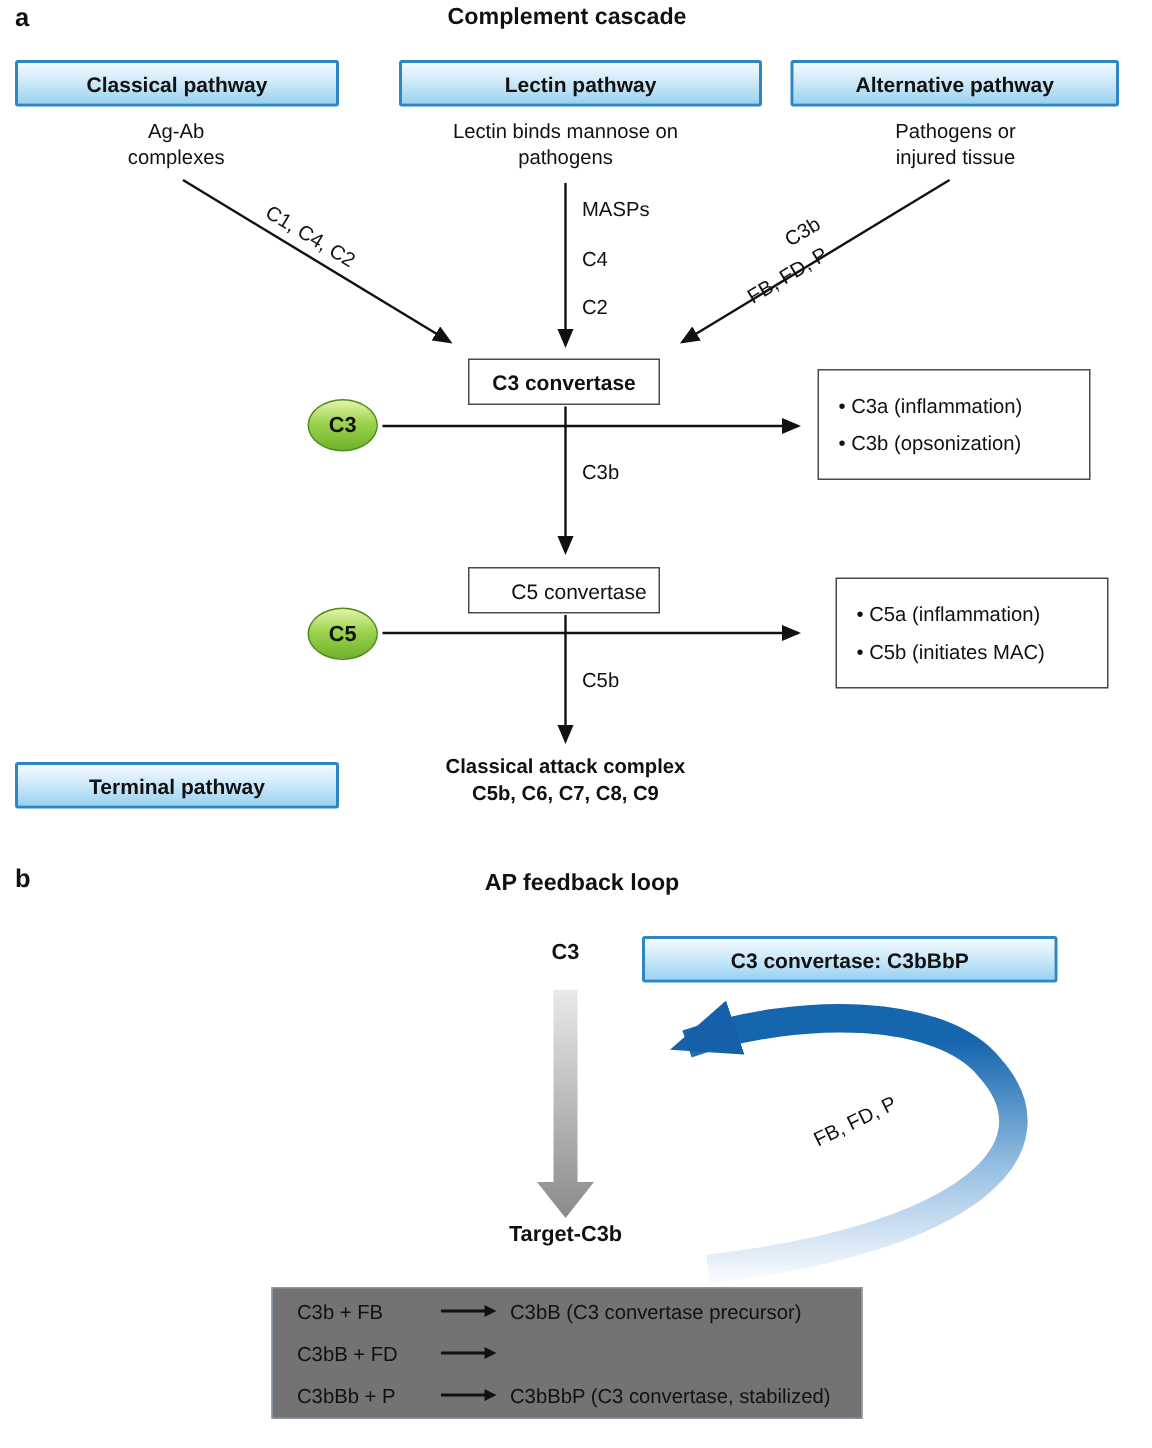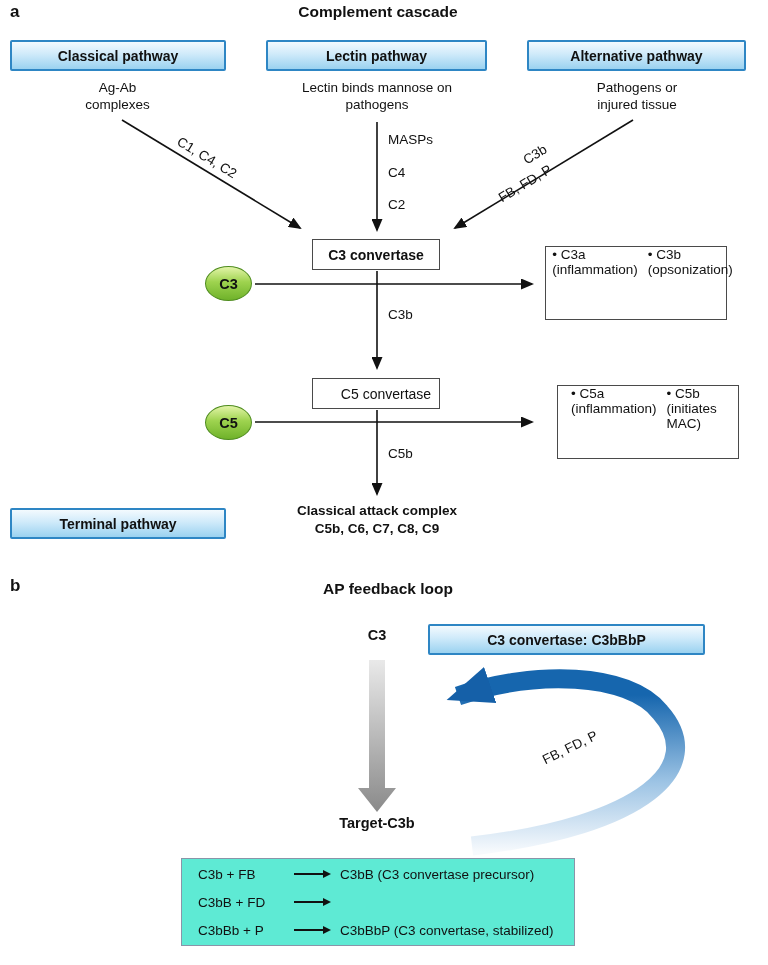--- a/index.html
+++ b/index.html
@@ -12,28 +12,28 @@
   .panel-label{font-size:17px;font-weight:bold;}
   .fig-title{font-size:15.5px;font-weight:bold;}
   .small{font-size:13.5px;line-height:17px;}
   .pathway-box{height:31px;box-sizing:border-box;border:2px solid #2e86c4;border-radius:2px;
     background:linear-gradient(180deg,#f3fafe 0%,#cfeafa 45%,#9bd2f0 100%);
     display:flex;align-items:center;justify-content:center;
     font-weight:bold;font-size:14px;color:#111;}
   .conv-box{height:31px;box-sizing:border-box;border:1.4px solid #4a4a4a;background:#fff;
     display:flex;align-items:center;justify-content:center;font-size:14px;}
   .out-box{box-sizing:border-box;border:1.4px solid #4a4a4a;background:#fff;
-    display:flex;flex-direction:row;justify-content:center;gap:10px;
+    display:flex;flex-direction:column;justify-content:center;gap:10px;
     padding-left:13px;font-size:13.5px;}
   .green-ell{width:47px;height:35px;border-radius:50%;border:1.6px solid #4e8c1e;
     background:linear-gradient(180deg,#e3f4a8 0%,#9ed34f 45%,#6fb22a 100%);
     display:flex;align-items:center;justify-content:center;font-weight:bold;font-size:14.5px;
     box-sizing:border-box;}
   .rot{transform-origin:center center;font-size:13.5px;text-align:center;}
-  .formula-box{box-sizing:border-box;background:#5eead4;border:1px solid #8a94a8;
+  .formula-box{box-sizing:border-box;background:#737373;border:1px solid #8a94a8;
     display:flex;flex-direction:column;justify-content:center;gap:5px;padding-left:16px;}
   .f-row{display:grid;grid-template-columns:96px 46px 1fr;align-items:center;
     height:23px;font-size:13.5px;}
   .f-arrow{position:relative;width:30px;height:2px;background:#111;justify-self:start;}
   .f-arrow::after{content:"";position:absolute;right:-7px;top:-3px;
     border-left:8px solid #111;border-top:4px solid transparent;border-bottom:4px solid transparent;}
   svg{display:block;}
 </style>
 </head>
 <body>
@@ -70,21 +70,21 @@
     <polygon points="369,660 385,660 385,788 396,788 377,812 358,788 369,788" fill="url(#grayGrad)"></polygon>
 
     <path d="M 472 846 C 645 826, 708 766, 660 712 C 628 672, 534 670, 458 696" fill="none" stroke="url(#blueGrad)" stroke-width="19" marker-end="url(#bh)"></path>
   </svg>
 
   <div class="abs panel-label" style="left:10px;top:2px;">a</div>
 
   <div class="abs fig-title ctr" style="left:253px;top:3px;width:250px;">Complement cascade</div>
 
   <div class="abs pathway-box" style="left:10px;top:40px;width:216px;">Classical pathway</div>
-  <div class="abs pathway-box" style="left:266px;top:40px;width:221px;">Lectin pathway</div>
+  <div class="abs pathway-box" style="left:266px;top:40px;width:242px;">Lectin pathway</div>
   <div class="abs pathway-box" style="left:527px;top:40px;width:219px;">Alternative pathway</div>
 
   <div class="abs small ctr pre" style="left:40px;top:79px;width:155px;">Ag-Ab
 complexes</div>
   <div class="abs small ctr pre" style="left:267px;top:79px;width:220px;">Lectin binds mannose on
 pathogens</div>
   <div class="abs small ctr pre" style="left:547px;top:79px;width:180px;">Pathogens or
 injured tissue</div>
 
   <div class="abs rot" style="left:152px;top:150px;width:110px;transform:rotate(31deg);">C1, C4, C2</div>

